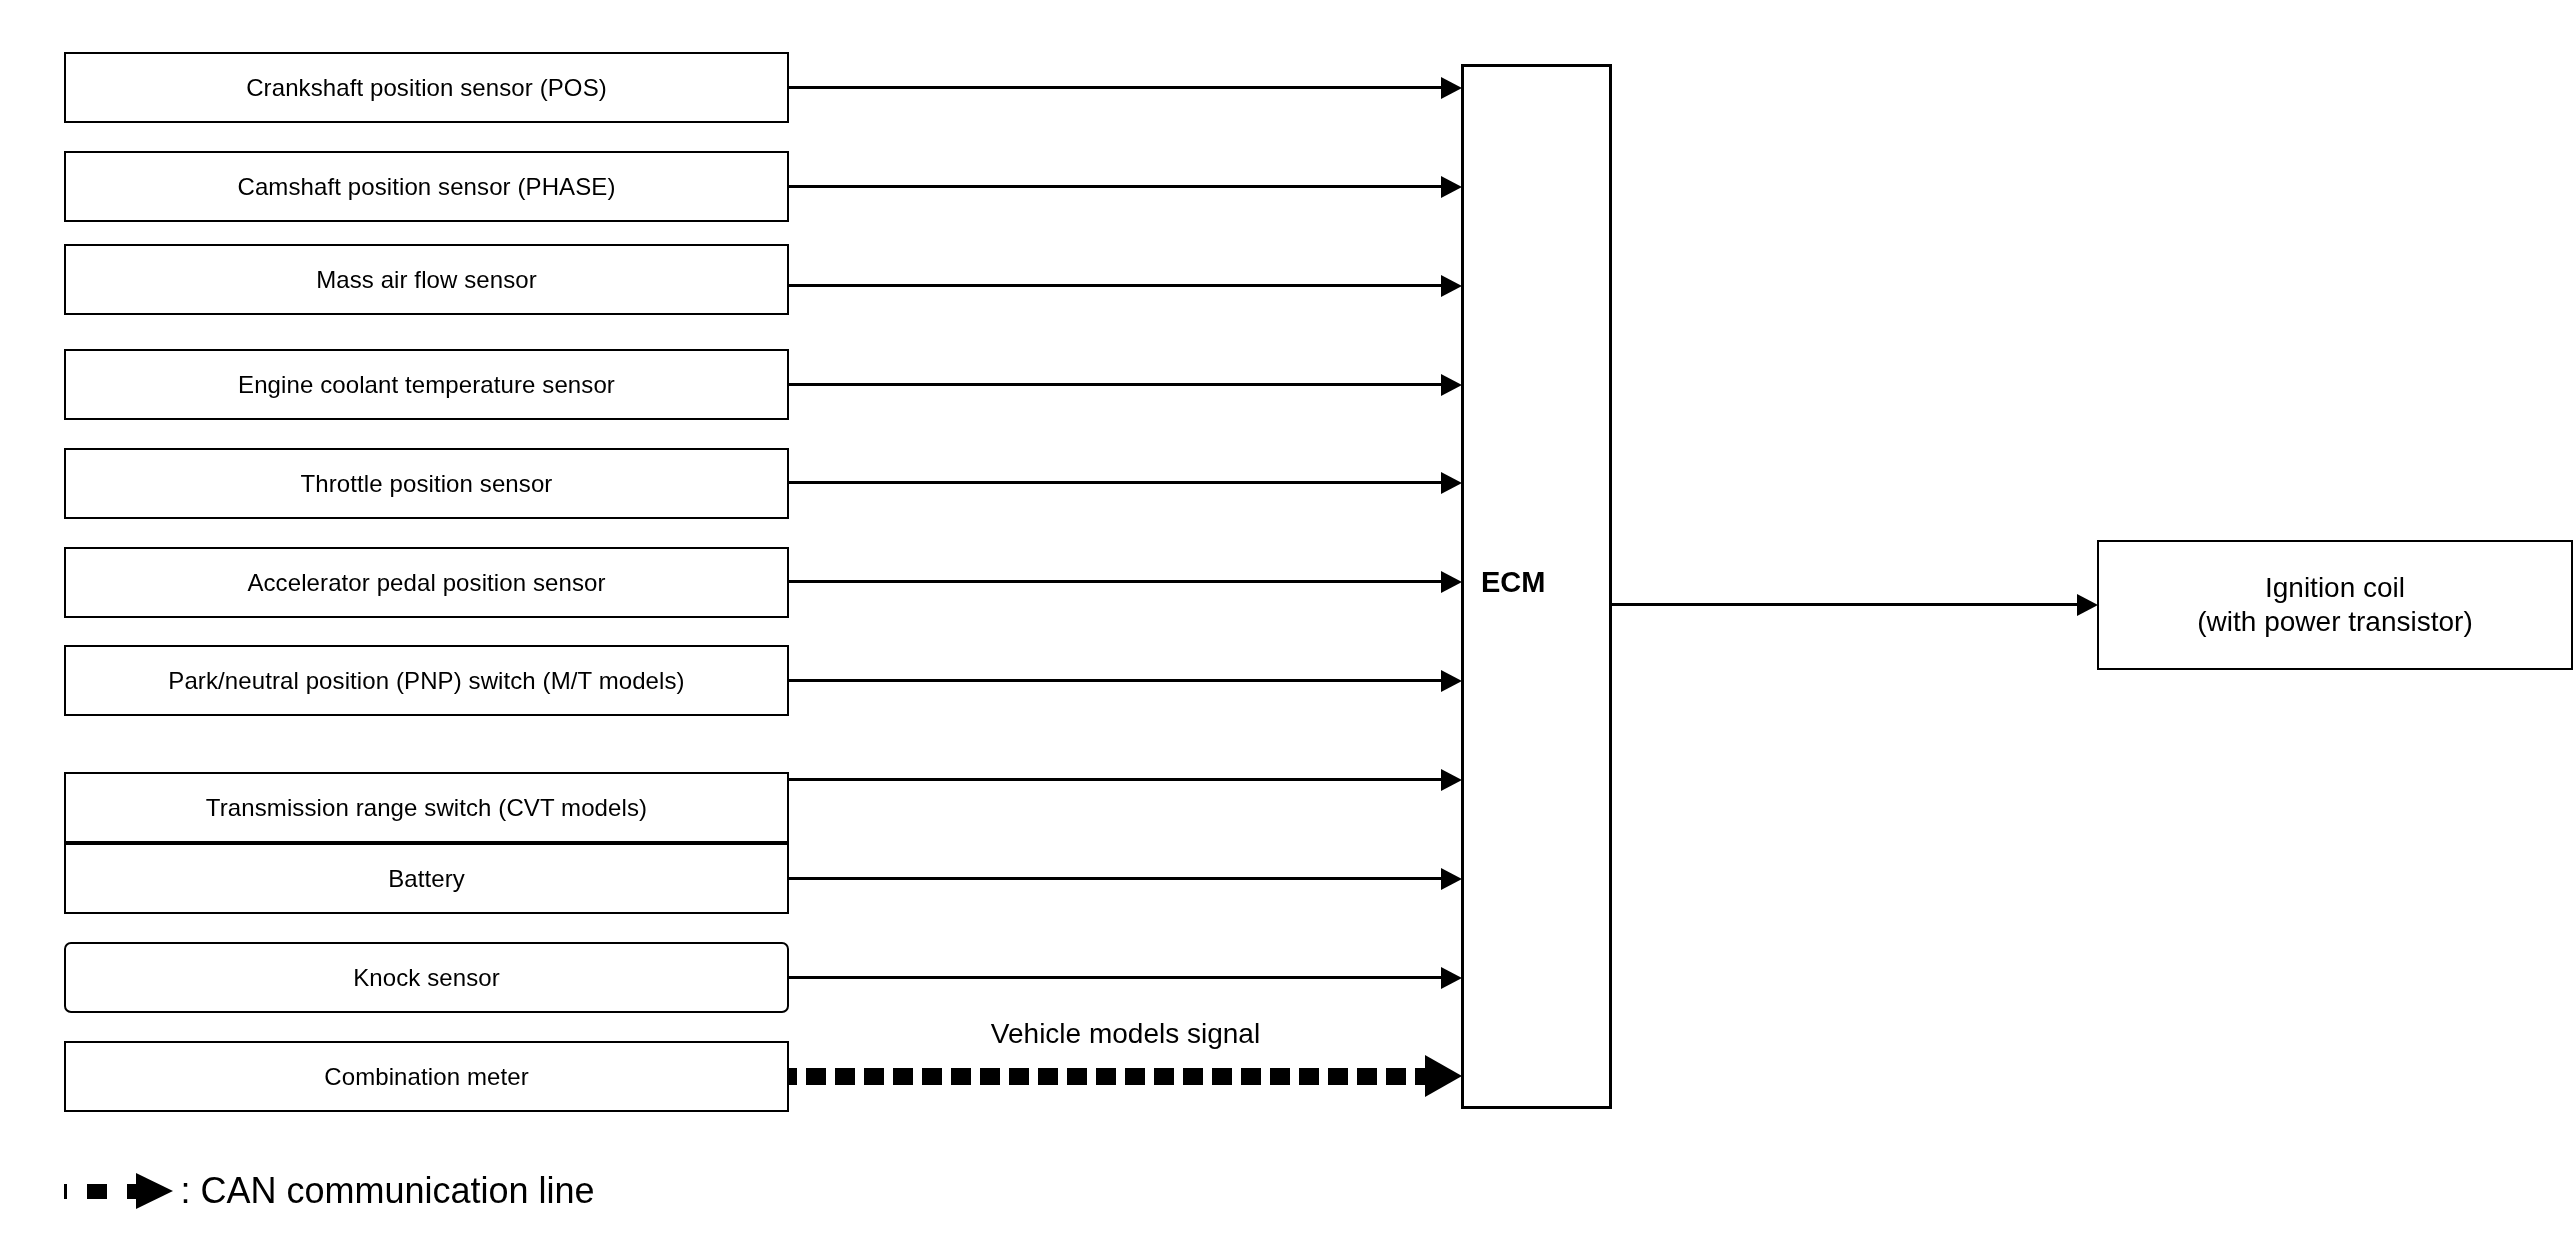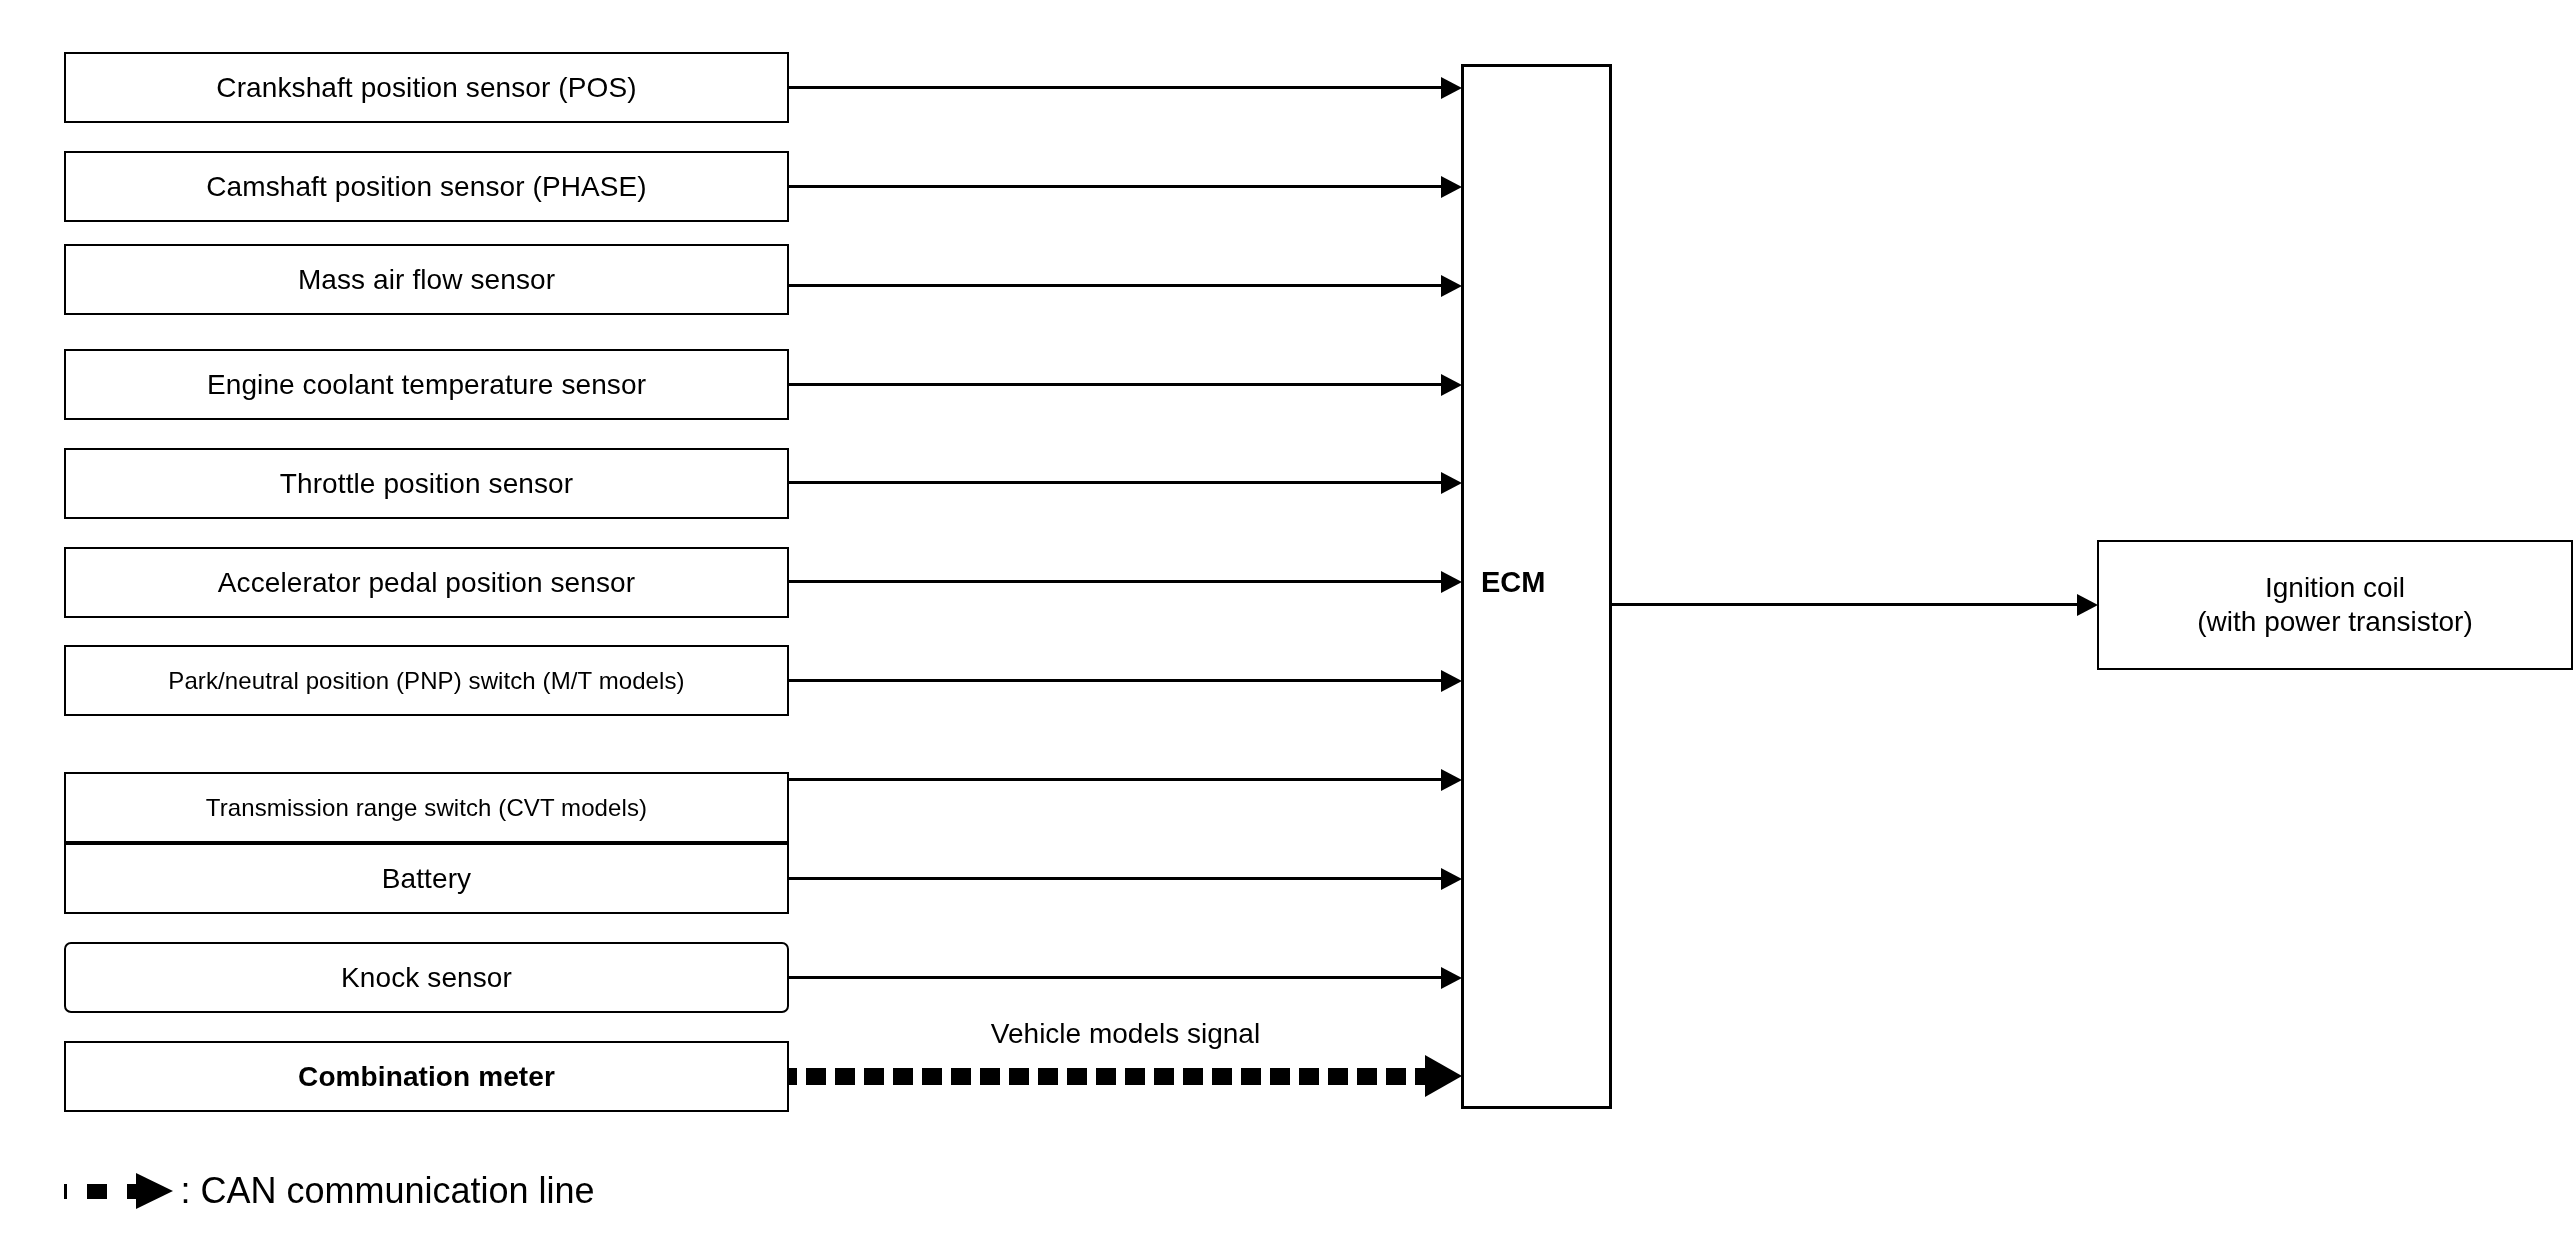--- a/index.html
+++ b/index.html
@@ -26,21 +26,21 @@
     height: 71px;
     box-sizing: border-box;
     border: 2.6px solid #000000;
     background: #ffffff;
     display: flex;
     align-items: center;
     justify-content: center;
     text-align: center;
   }
   .sensor-label {
-    font-size: 28px;
+    font-size: 24px;
     line-height: 1.05;
     letter-spacing: 0.1px;
     white-space: nowrap;
   }
   .sensor-label.small {
     font-size: 24px;
   }
 
   
   #ecm-box {
@@ -262,21 +262,21 @@
       </div>
       <div class="sensor-box" style="top: 744px; margin-top: 28px;">
         <div class="sensor-label small">Transmission range switch (CVT models)</div>
       </div>
       <div class="sensor-box" style="top: 843px;">
         <div class="sensor-label">Battery</div>
       </div>
       <div class="sensor-box" style="top: 942px; border-radius: 7px;">
         <div class="sensor-label">Knock sensor</div>
       </div>
-      <div class="sensor-box" style="top: 1041px; font-weight: bold;">
+      <div class="sensor-box" style="top: 1041px;">
         <div class="sensor-label">Combination meter</div>
       </div>
     </div>
 
   <div id="arrows-layer">
       <div class="signal-arrow" style="top: 75px;">
         <div class="shaft"></div>
         <div class="head"></div>
       </div>
       <div class="signal-arrow" style="top: 174px;">

